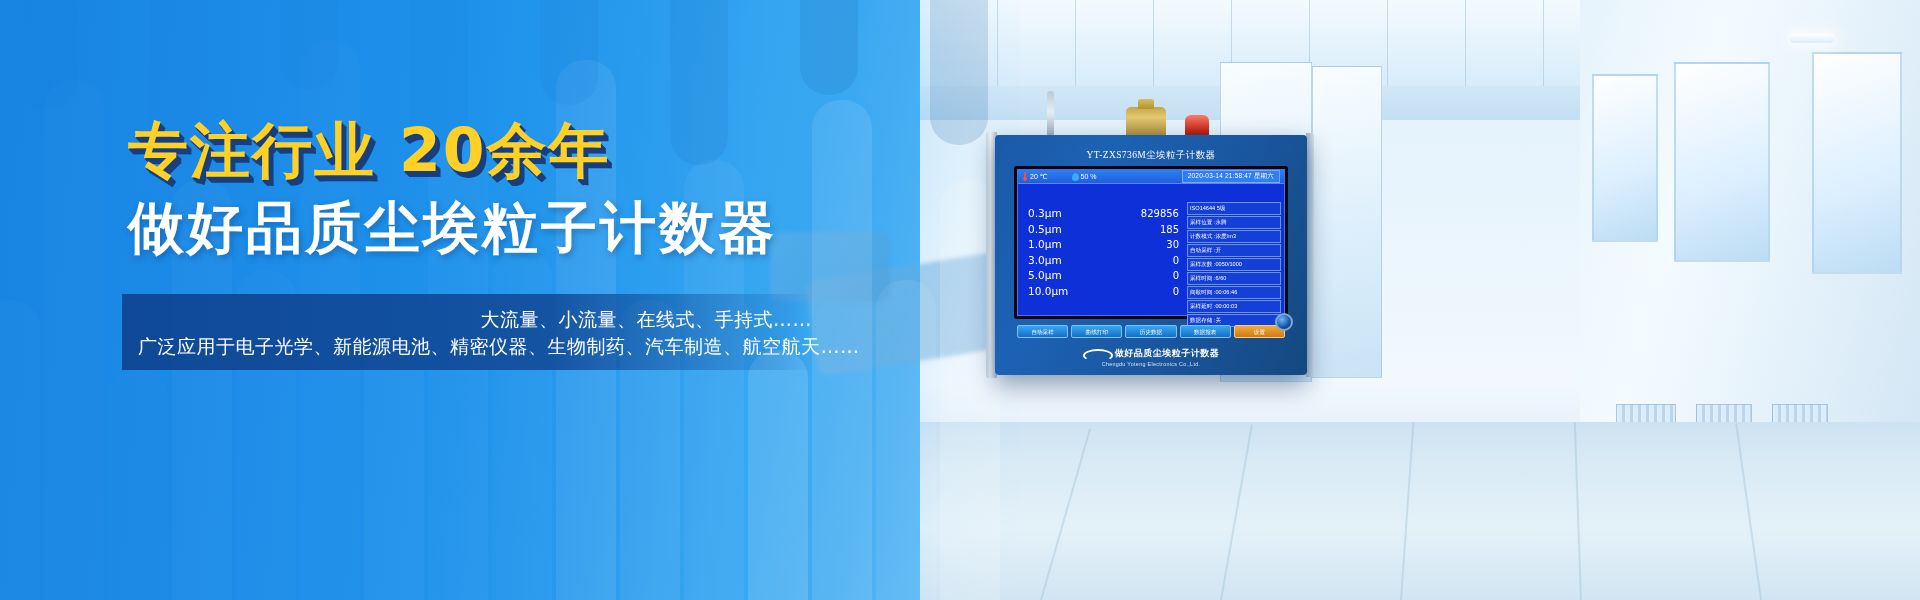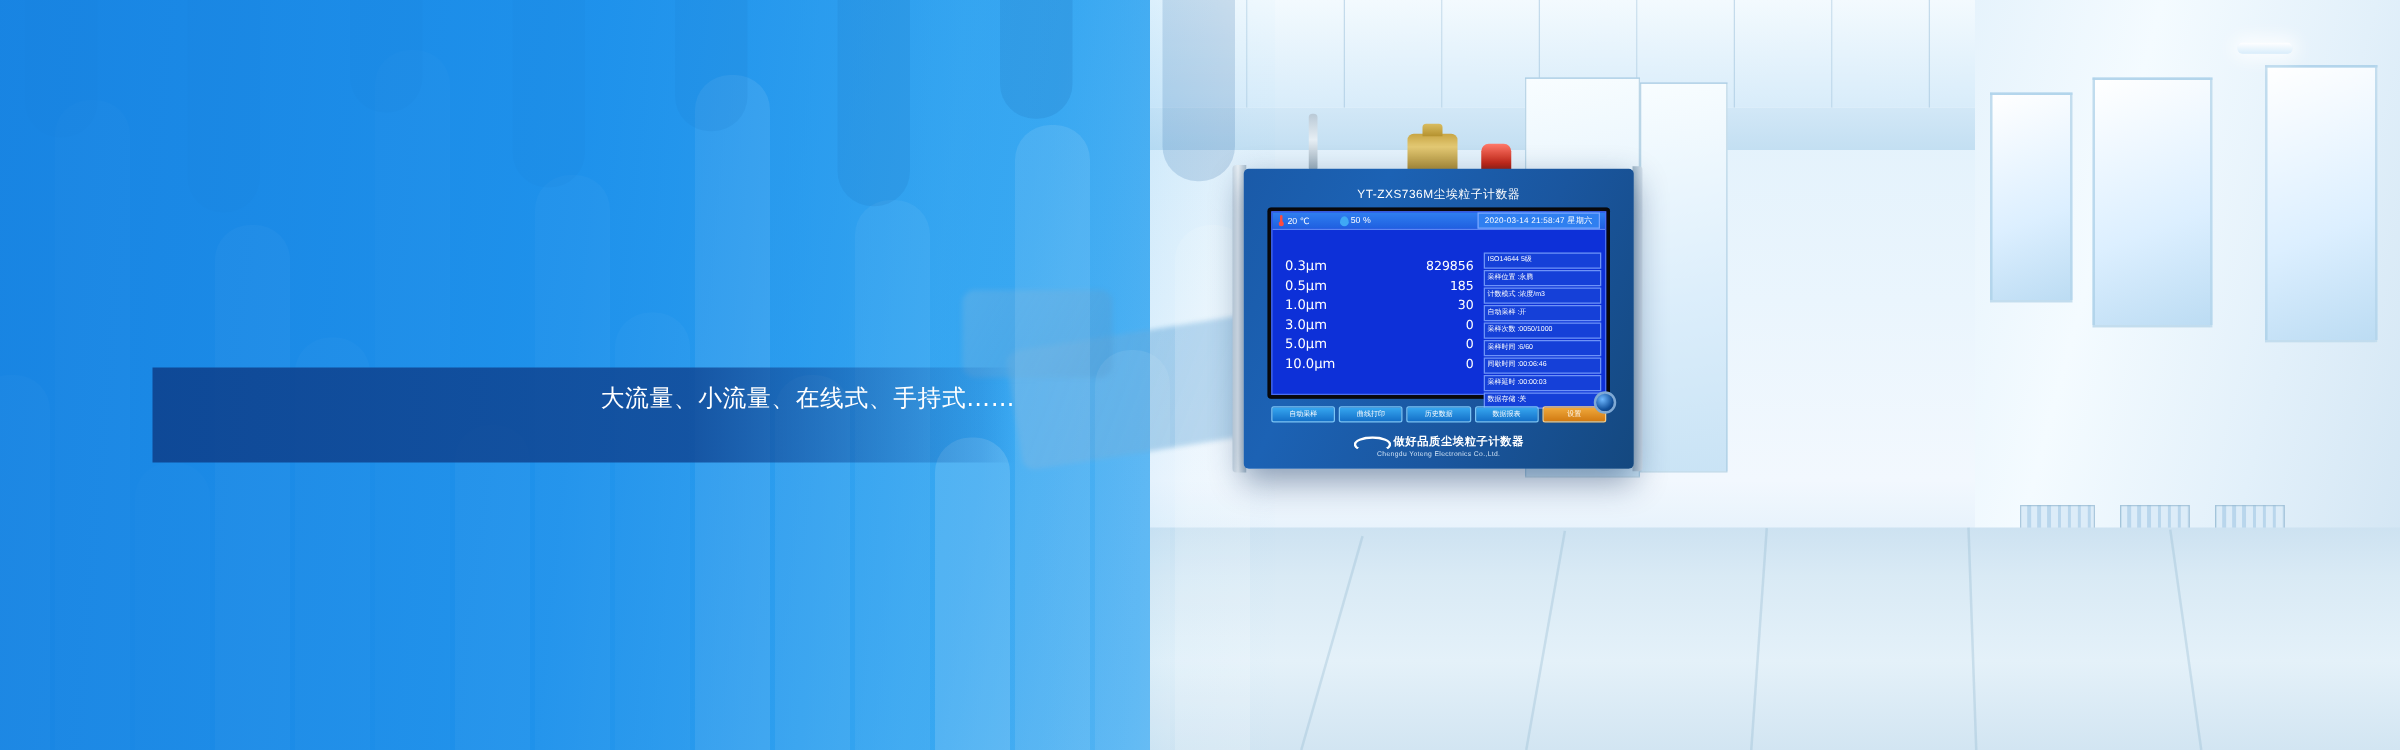--- a/index.html
+++ b/index.html
@@ -148,21 +148,21 @@
     background:linear-gradient(180deg,#d9bc60,#b5922f); border-radius:3px 3px 0 0;
   }
   .alarm {
     position:absolute; left:190px; top:-20px; width:24px; height:22px;
     background:linear-gradient(180deg,#ff7a6a,#c62818 70%,#8d1a0e);
     border-radius:6px 6px 2px 2px;
   }
   .dev-title {
     position:absolute; left:0; top:14px; width:100%;
     text-align:center; color:#ffffff; font-size:9.5px; letter-spacing:.4px;
-    font-family:Liberation Sans, sans-serif;
+    font-family:Liberation Serif, serif;
   }
   .lcd-frame {
     position:absolute; left:19px; top:31px; width:274px; height:153px;
     background:#0b0b0f; border-radius:3px; padding:3px;
     box-shadow:inset 0 0 4px rgba(0,0,0,.8);
   }
   .lcd {
     width:100%; height:100%;
     background:#0d30d8;
     border:1px solid #4a6ef0;
@@ -302,23 +302,28 @@
     <div class="bar dk" style="left:150px;width:58px;height:170px;"></div>
     <div class="bar dk" style="left:280px;width:58px;height:90px;"></div>
     <div class="bar dk" style="left:410px;width:58px;height:150px;"></div>
     <div class="bar dk" style="left:540px;width:58px;height:105px;"></div>
     <div class="bar dk" style="left:670px;width:58px;height:165px;"></div>
     <div class="bar dk" style="left:800px;width:58px;height:95px;"></div>
     <div class="bar dk" style="left:930px;width:58px;height:145px;"></div>
     <div class="blend"></div>
   </div>
 
+  <div class="copy">
+    <div class="h1">专注行业 20余年</div>
+    <div class="h2">做好品质尘埃粒子计数器</div>
+  </div>
 
   <div class="subband">
     <div class="subline">大流量、小流量、在线式、手持式……</div>
+    <div class="subline">广泛应用于电子光学、新能源电池、精密仪器、生物制药、汽车制造、航空航天……</div>
   </div>
 
   <div class="device">
     <div class="dev-edge"></div>
     <div class="dev-edge-r"></div>
     <div class="antenna"></div>
     <div class="probe"></div>
     <div class="alarm"></div>
 
     <div class="dev-body">

